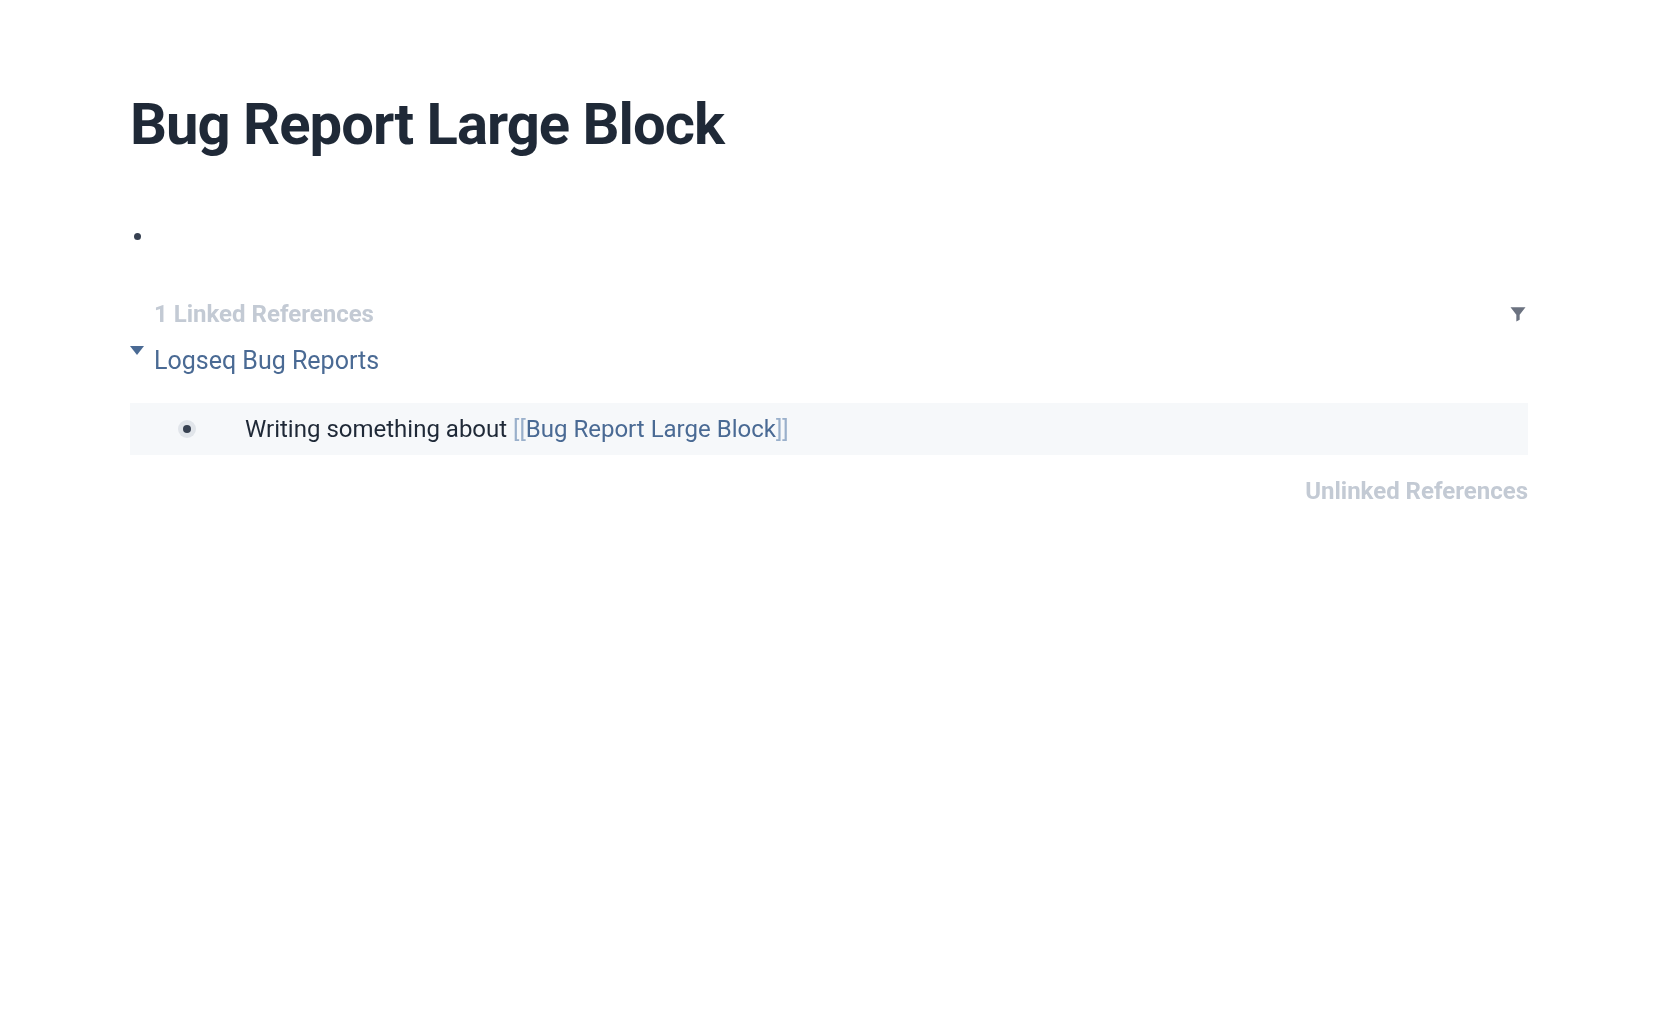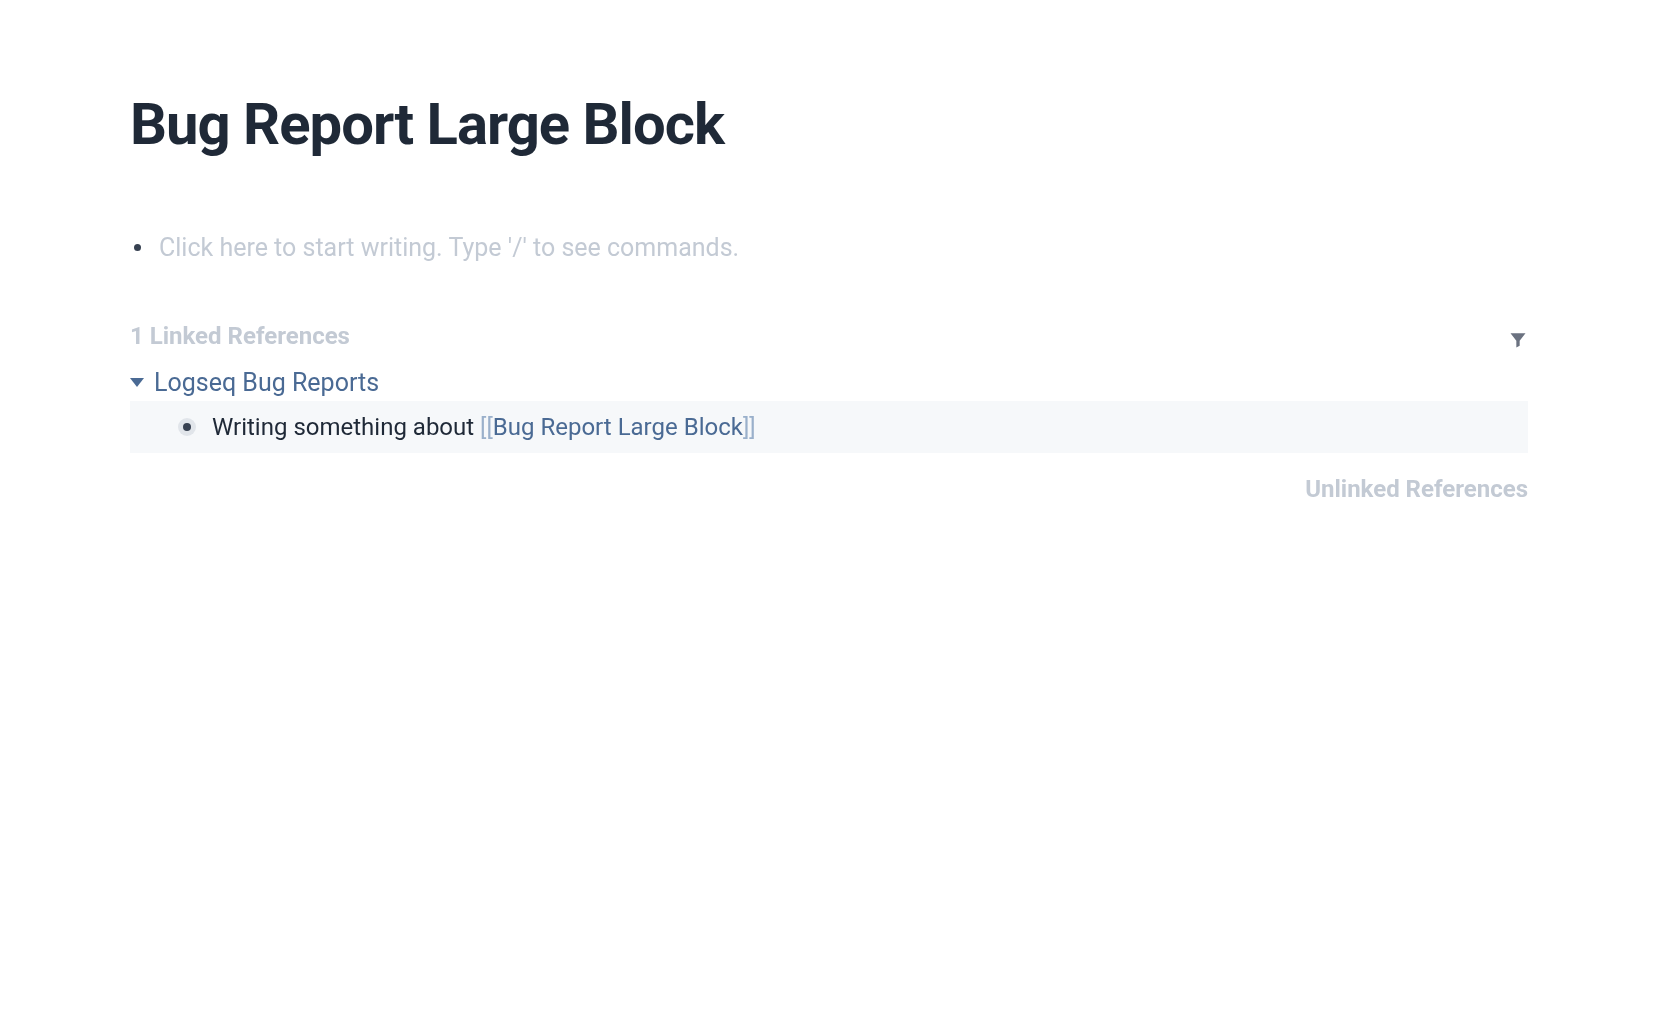--- a/index.html
+++ b/index.html
@@ -42,41 +42,41 @@
     
     .placeholder-text {
       font-size: 25px;
       color: #c3cad4;
       font-weight: 400;
     }
     
     .references-header {
       display: flex;
       justify-content: space-between;
-      align-items: flex-end;
+      align-items: center;
       margin-bottom: 18px;
+      margin-left: 24px;
     }
     
     .linked-refs-title {
       font-size: 24px;
       font-weight: 700;
       color: #c3cad4;
     }
     
     .filter-icon {
       width: 20px;
       height: 20px;
       color: #6b7280;
       cursor: pointer;
     }
     
     .reference-page {
       display: flex;
-      align-items: center;
-      margin-bottom: 4px;
+      margin-bottom: 28px;
       cursor: pointer;
     }
     
     .caret-icon {
       width: 0;
       height: 0;
       border-left: 7px solid transparent;
       border-right: 7px solid transparent;
       border-top: 9px solid #4a6a94;
       margin-right: 10px;
@@ -88,20 +88,21 @@
       font-weight: 400;
     }
     
     .reference-block {
       background: #f6f8fa;
       padding: 12px 20px 12px 48px;
       margin-left: 0;
       display: flex;
       align-items: center;
       margin-bottom: 22px;
+      gap: 33px;
     }
     
     .ref-bullet {
       width: 18px;
       height: 18px;
       border-radius: 50%;
       background: #e1e5ea;
       display: flex;
       align-items: center;
       justify-content: center;
@@ -137,21 +138,20 @@
       text-align: right;
     }
   </style>
 </head>
 <body>
 
 <h1 class="page-title">Bug Report Large Block</h1>
 
 <div class="editor-block">
   <div class="bullet"></div>
-  <span class="placeholder-text">Click here to start writing. Type '/' to see commands.</span>
 </div>
 
 <div class="references-header">
   <div class="linked-refs-title">1 Linked References</div>
   <svg class="filter-icon" viewBox="0 0 24 24" fill="currentColor">
     <path d="M3 4h18l-7 9v6l-4 2v-8L3 4z"></path>
   </svg>
 </div>
 
 <div class="reference-page">

